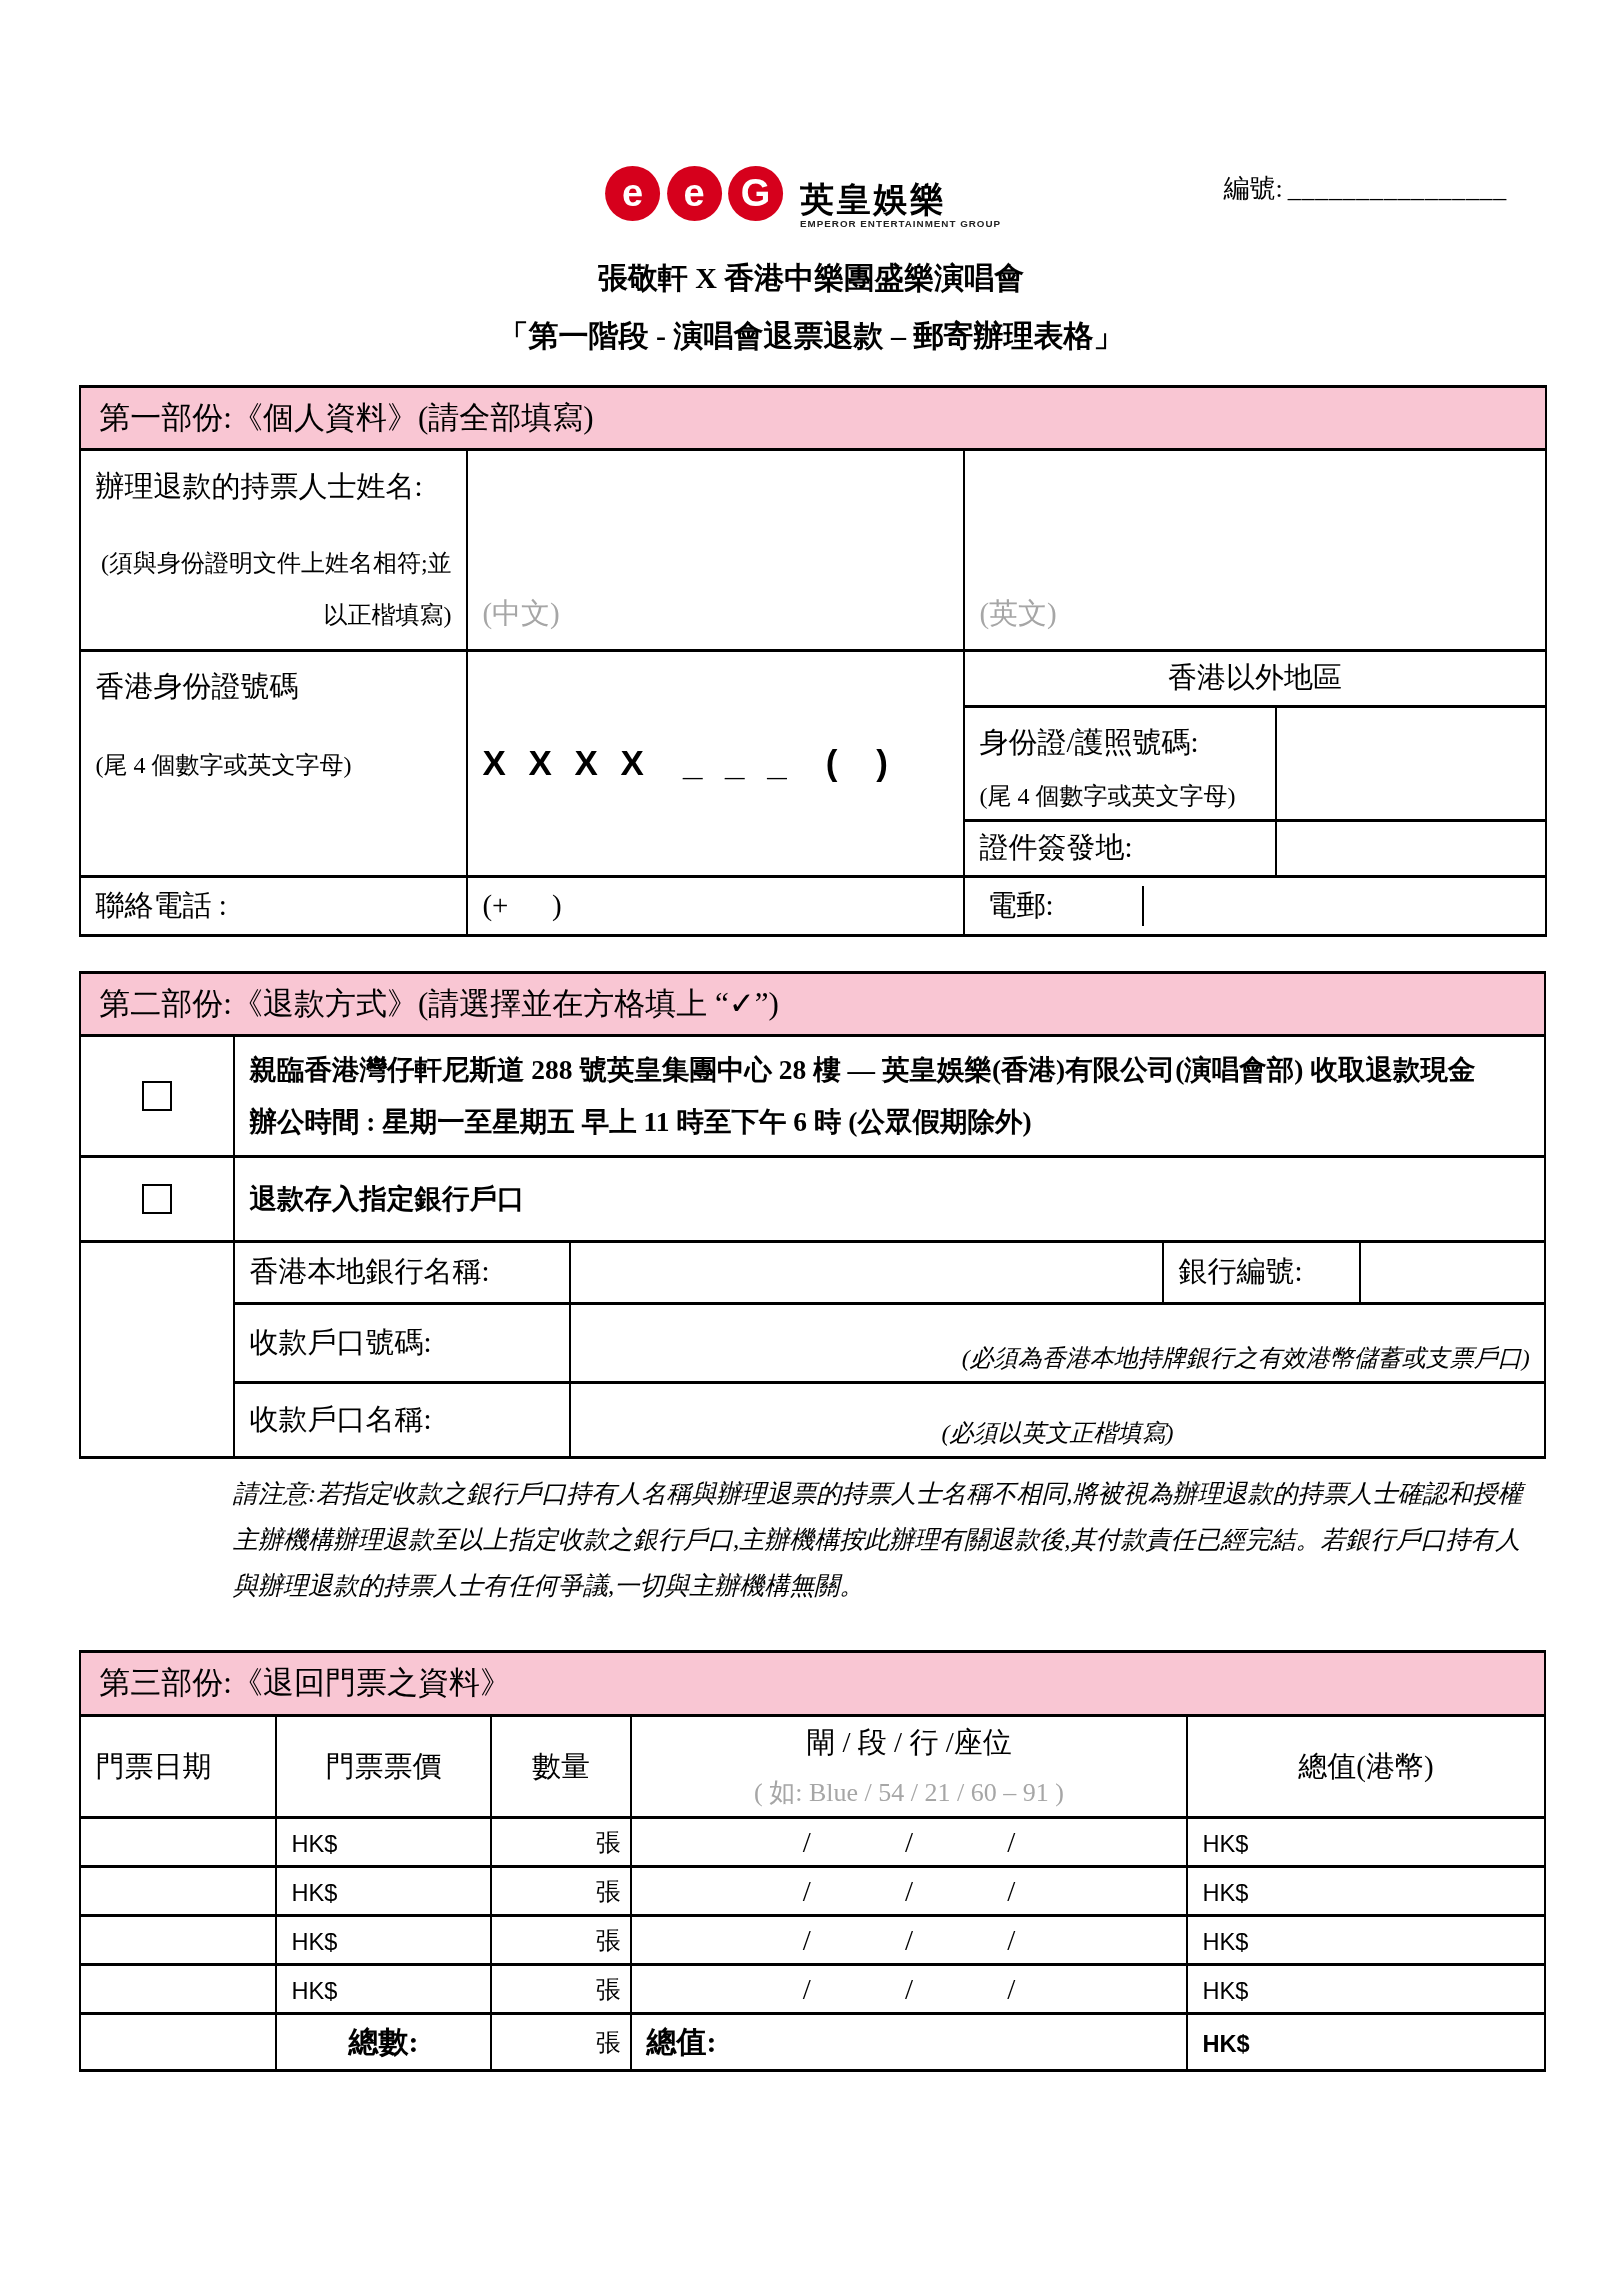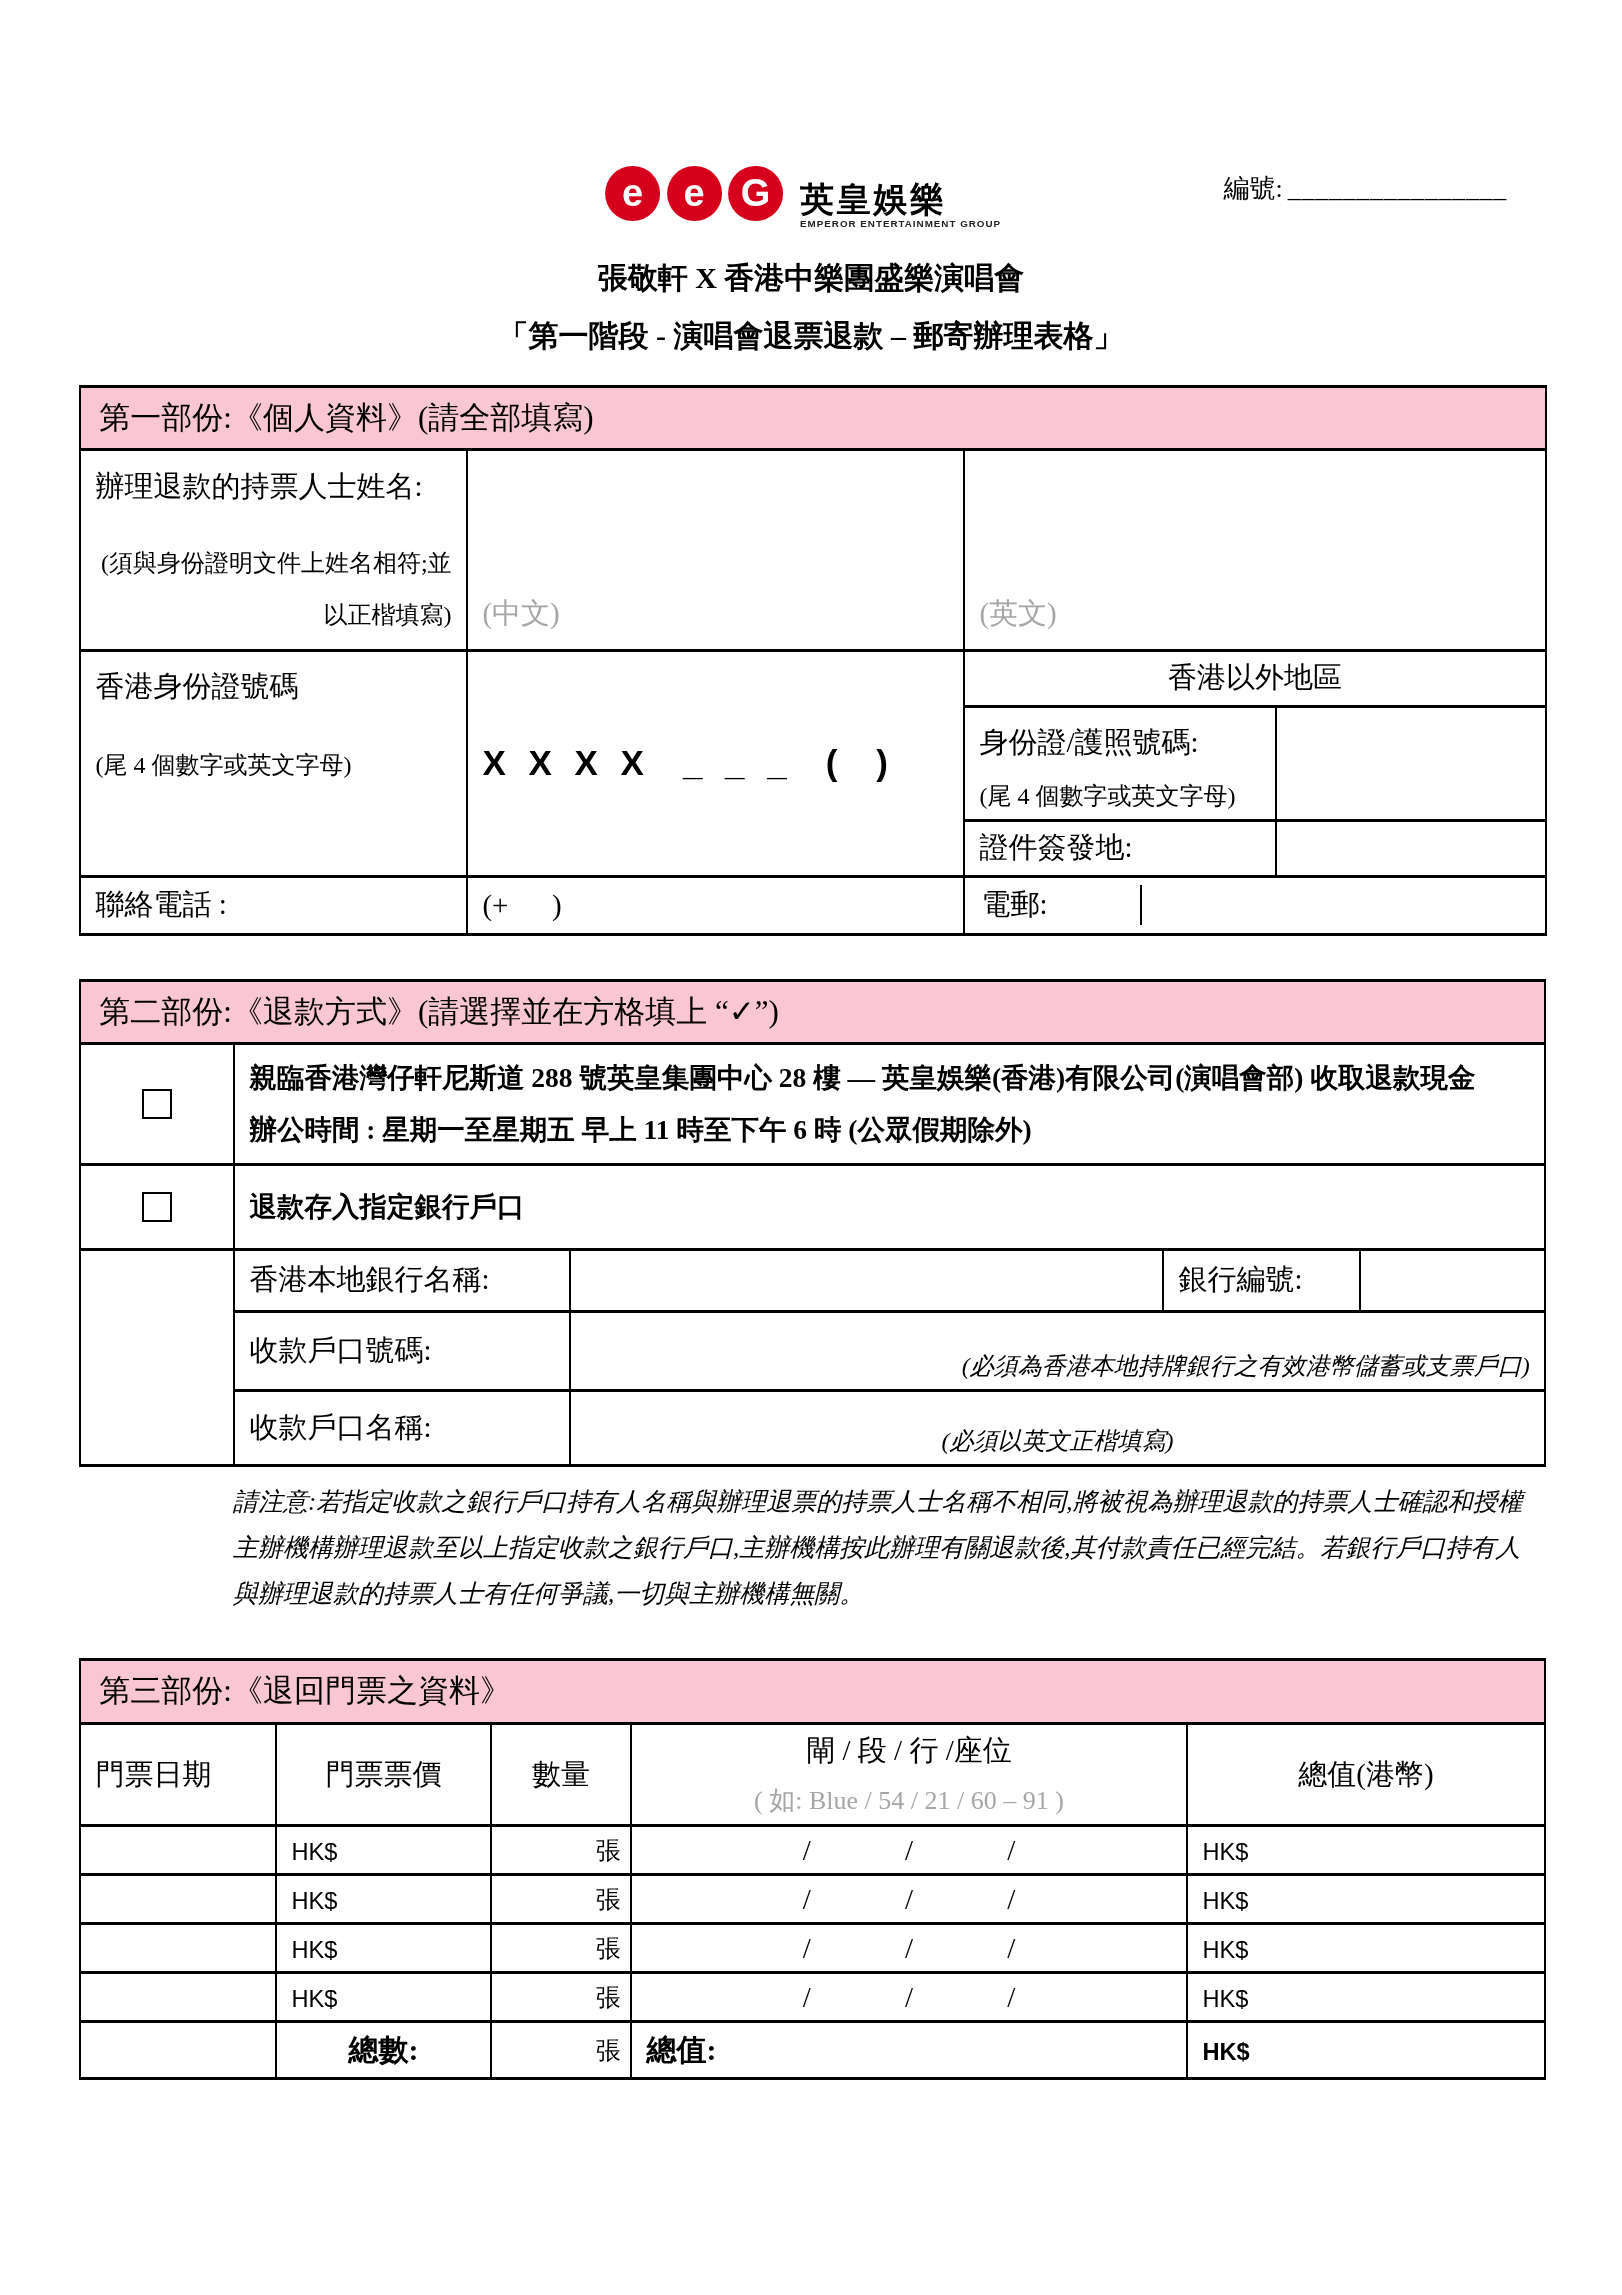--- a/index.html
+++ b/index.html
@@ -48,21 +48,21 @@
   .namecell .note { margin-top:30px; line-height:2.2; display:block;text-align:right; }
   .idcell .note { margin-top:42px; display:block; }
   .xxxx { font-family:"Liberation Sans","DejaVu Sans",sans-serif;
           font-weight:bold; font-size:35px; letter-spacing:6.5px;text-align:right; }
   .center { text-align:center; }
   .split { display:flex; align-items:stretch; height:100%; padding:0; }
   .split .lab { width:30%; display:flex; align-items:center; padding:0 14.4px; }
   .split .bar { width:2px; background:#000; }
   .split .val { flex:1; }
   
-  .p2 { margin-top:43px; }
+  .p2 { margin-top:34px; }
   .cb { width:30px; height:30px; border:2.6px solid #000; margin:0 auto; }
   .opt { font-weight:bold; line-height:1.9; font-size:27.5px; }
   .notice { width:1311px; margin:11.8px 0 0 154px; font-size:25px; font-style:italic; line-height:1.85; }
   
   .p3 { margin-top:41px; }
   .seat-ex { font-size:26px; margin-top:11.8px; }
   .hk { font-family:Liberation Sans, sans-serif; font-size:23.6px; font-weight:bold; }
   .qty { text-align:right; font-size:25px; padding-right:9.2px; }
   .slashes { text-align:center; font-size:29px; }
   .totlbl { font-weight:bold; font-size:30px; }
@@ -137,21 +137,21 @@
     </tr>
     <tr style="height:49px">
       <td>證件簽發地:</td>
       <td></td>
     </tr>
     <tr style="height:58px">
       <td>聯絡電話 :</td>
       <td>
         <span class="pre">(+      )</span>
       </td>
-      <td colspan="2" style="padding:2px">
+      <td colspan="2" style="padding:8px">
         <div class="split">
           <div class="lab">電郵:</div>
           <div class="bar"></div>
           <div class="val"></div>
         </div>
       </td>
     </tr>
   </tbody>
     </table>
 

